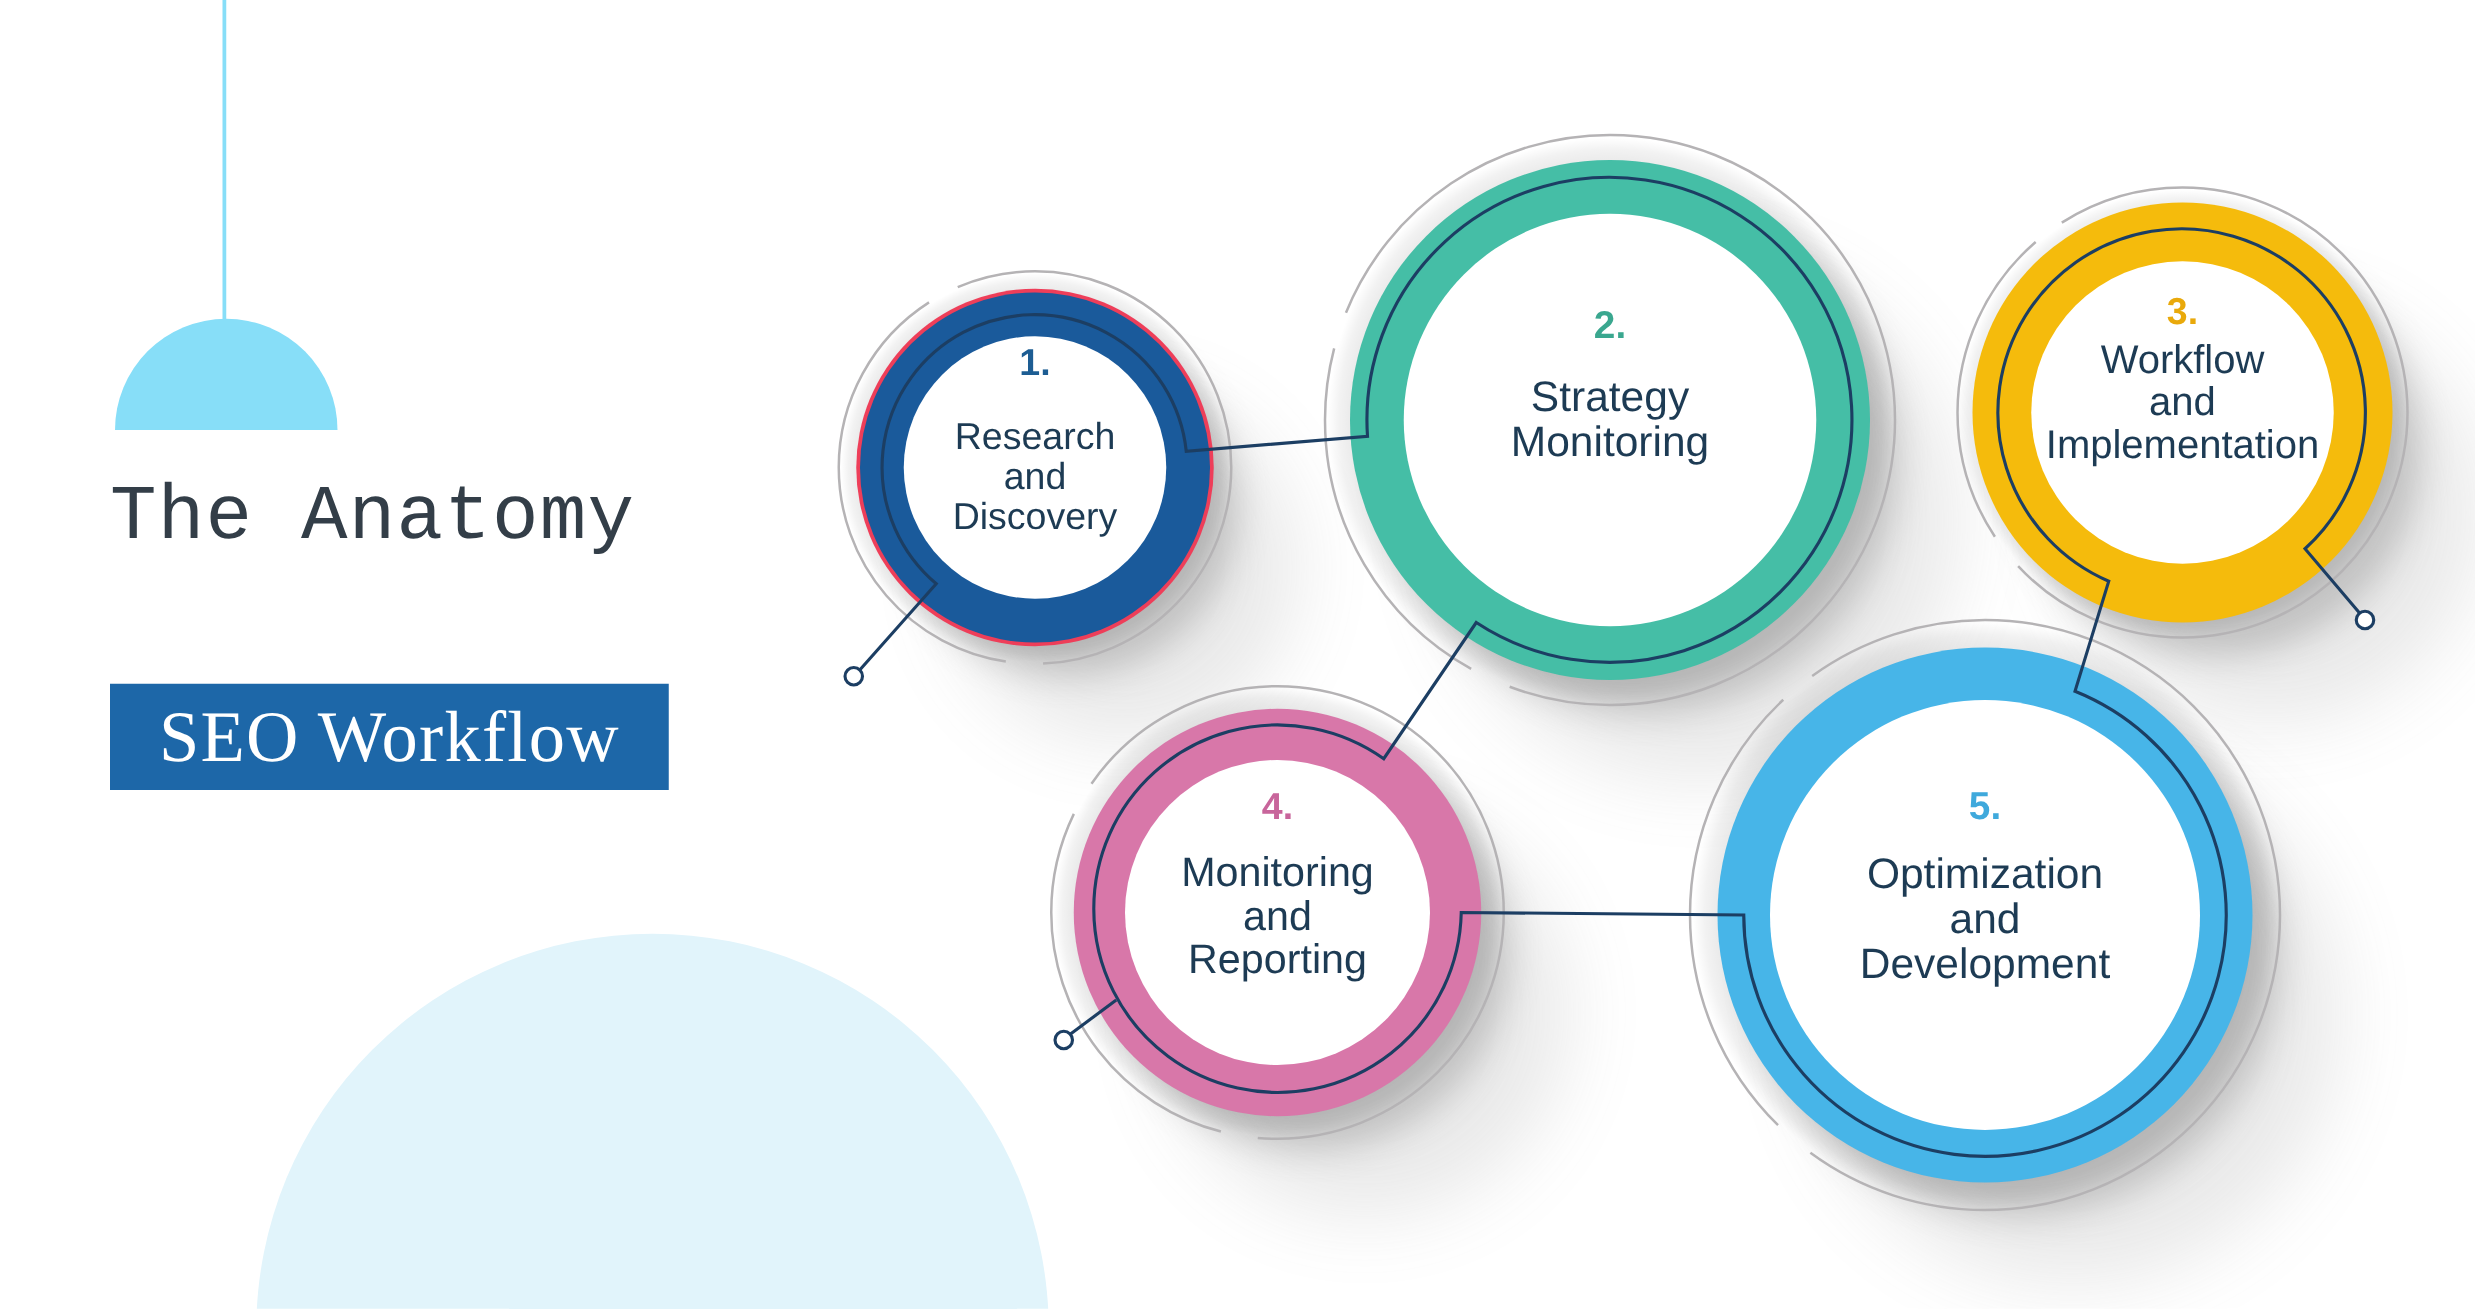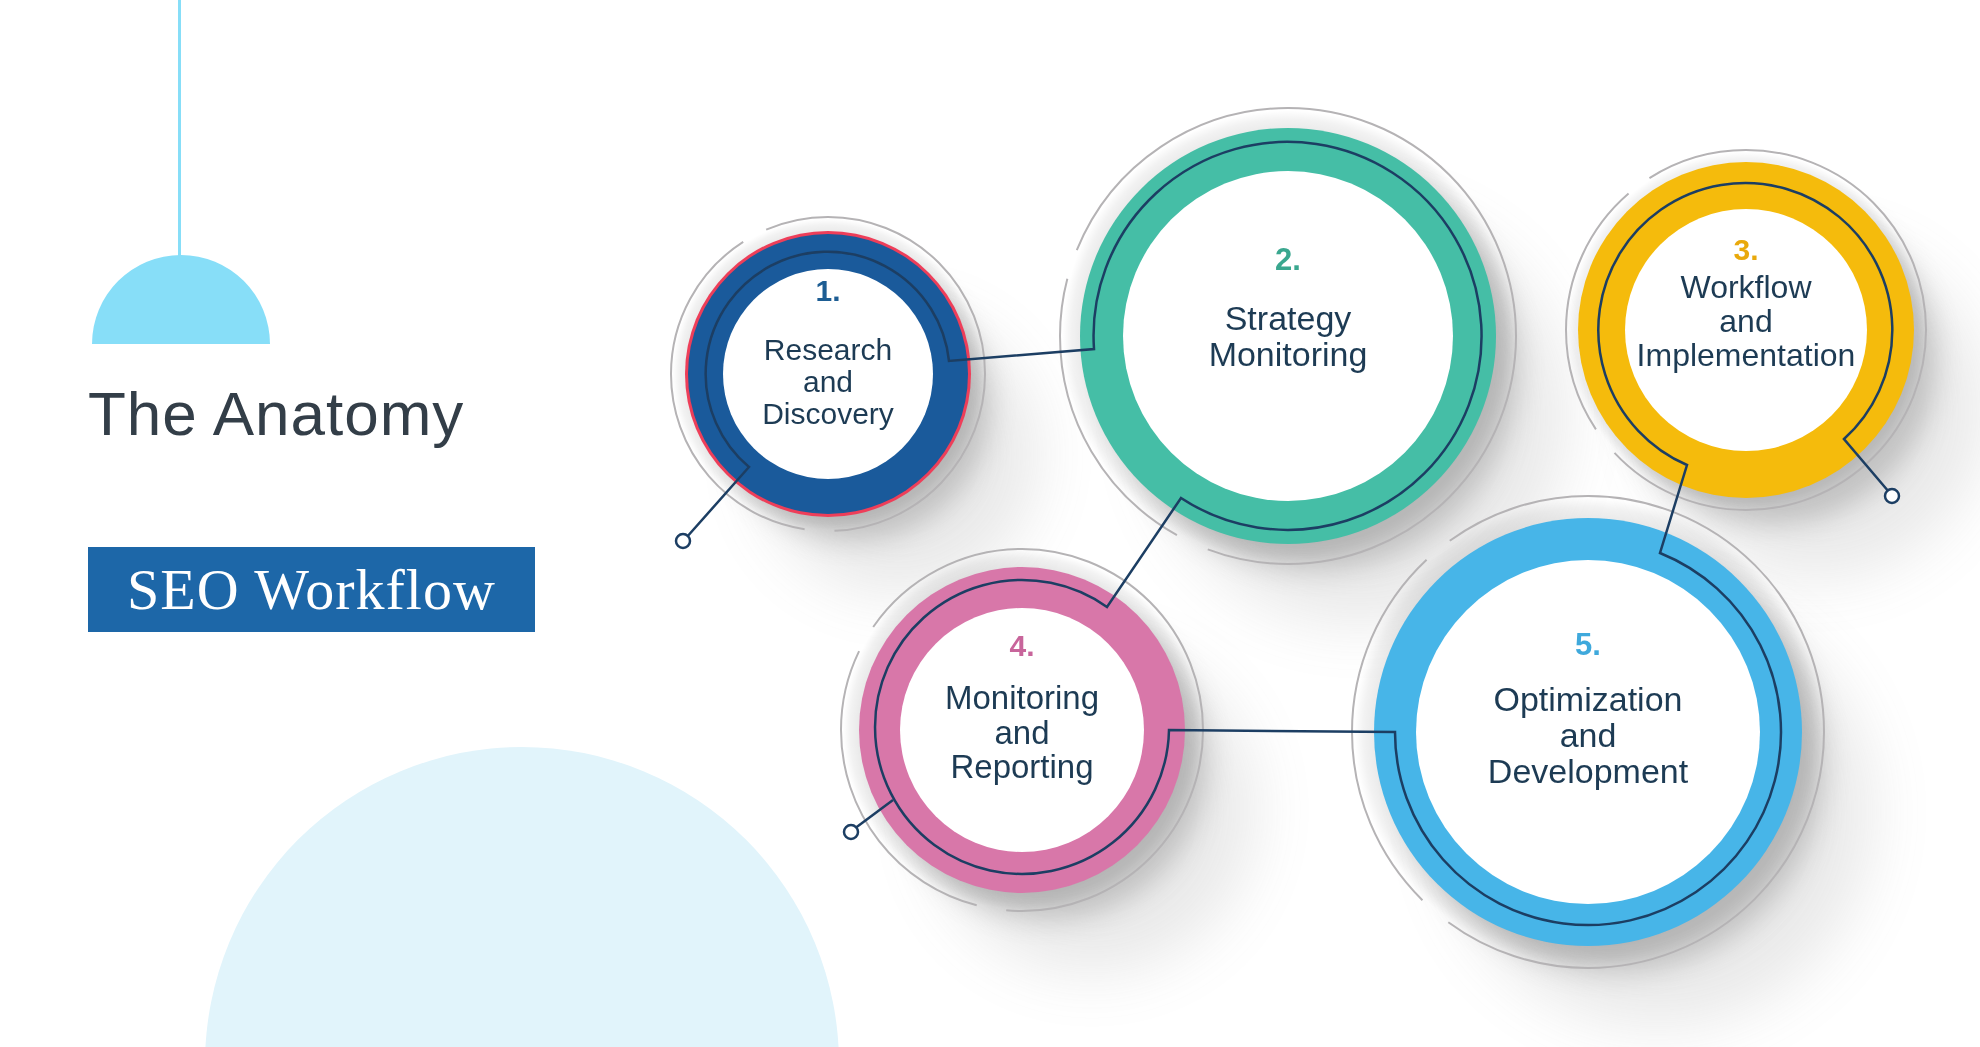--- a/index.html
+++ b/index.html
@@ -18,21 +18,21 @@
 
   
   .pale-circle{position:absolute;left:205px;top:747px;width:634px;height:634px;border-radius:50%;
     background:var(--pale_circle);z-index:0;}
   .lamp-cord{position:absolute;left:178px;top:0;width:3px;height:258px;background:var(--lamp_blue);z-index:1;}
   .lamp-dome{position:absolute;left:92px;top:255px;width:178px;height:89px;
     border-radius:89px 89px 0 0;background:var(--lamp_blue);z-index:1;}
 
   
   .title{position:absolute;left:88px;top:368px;z-index:2;color:var(--title_color);
-    font-size:62px;line-height:92px;letter-spacing:1px;font-weight:400;white-space:nowrap;}
+    font-size:62px;line-height:92px;letter-spacing:1px;font-weight:400;white-space:nowrap;font-family:Liberation Mono, monospace;}
   .title-highlight{position:absolute;left:88px;top:547px;width:447px;height:85px;background:var(--accent_blue);
     z-index:2;display:flex;align-items:center;justify-content:center;}
   .title-highlight span{font-family:Liberation Serif, serif;font-size:58px;color:#fff;
     white-space:nowrap;letter-spacing:1px;}
 
   
   .node{position:absolute;z-index:2;}
   .ring-outline{position:absolute;border-radius:50%;
     background:radial-gradient(closest-side,rgba(0,0,0,0) 82%,rgba(0,0,0,0.085) 90%,rgba(0,0,0,0.05) 95%,rgba(0,0,0,0) 99%);}
   .ring{position:absolute;border-radius:50%;background:var(--ring);

